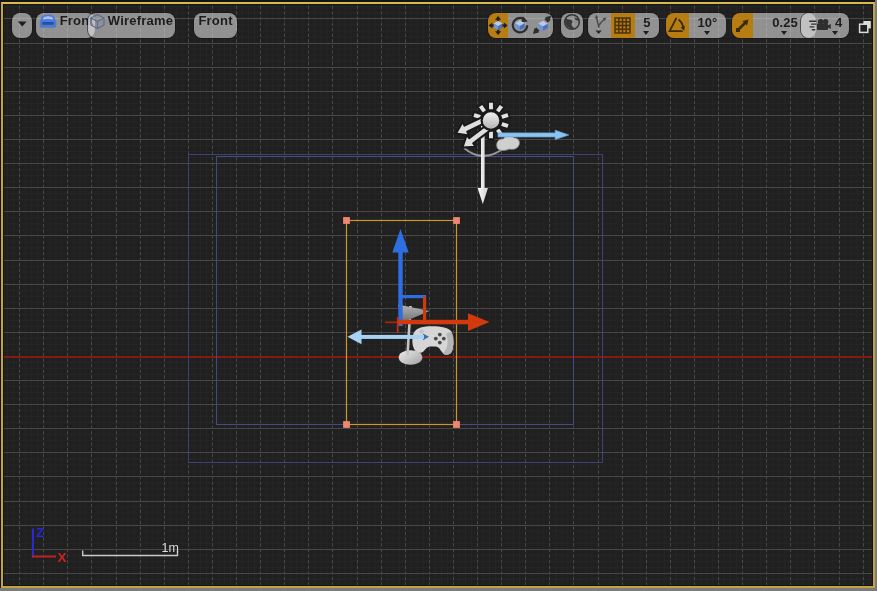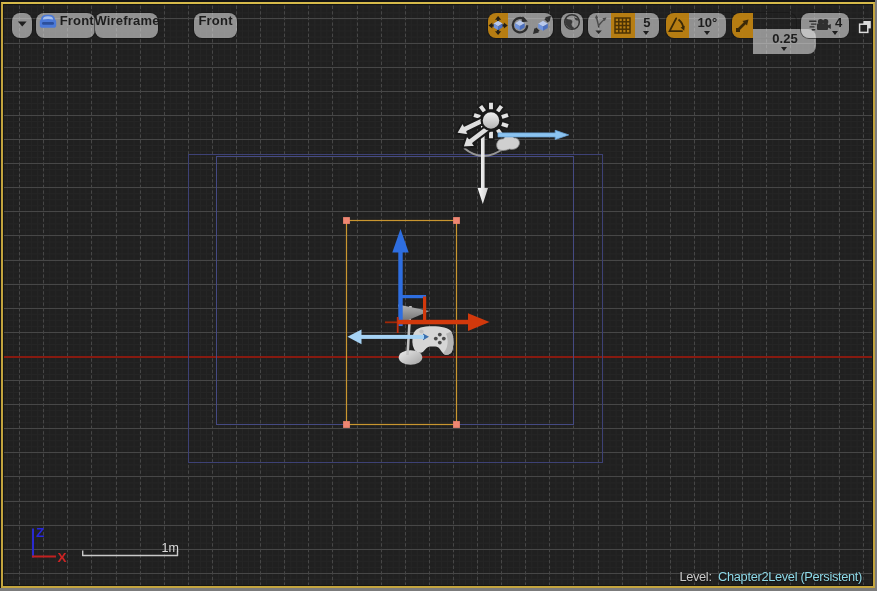--- a/index.html
+++ b/index.html
@@ -438,21 +438,21 @@
         </svg>
       </div>
 <div class="b" style="left:32.8px;width:58.9px;">
         <svg width="20" height="16" viewBox="0 0 20 16">
 <path d="M 3,6.5 C 3.4,3.2 5.5,1.8 10,1.8 C 14.5,1.8 16.6,3.2 17,6.5 C 17.8,7 18.2,7.8 18.2,9 L 18.2,12.5 C 18.2,14 17.2,14.8 15.5,14.8 L 4.5,14.8 C 2.8,14.8 1.8,14 1.8,12.5 L 1.8,9 C 1.8,7.8 2.2,7 3,6.5 Z" fill="#4b79d8"></path>
 <path d="M 4.8,6.4 C 5.1,4.3 6.4,3.3 10,3.3 C 13.6,3.3 14.9,4.3 15.2,6.4 C 12,5.7 8,5.7 4.8,6.4 Z" fill="#a6bfec"></path>
 <rect x="4" y="9" width="12" height="2.8" rx="1.4" fill="#2c4f9c"></rect>
 </svg>
         <span class="t">Front</span>
       </div>
-<div class="b" style="left:91px;width:63px;">
+<div class="b" style="left:84px;width:87px;">
         <svg width="17" height="17" viewBox="0 0 17 17">
 <g fill="none" stroke="#5b6d94" stroke-width="1.2">
 <polygon points="8.5,1.5 15,5 15,12 8.5,15.5 2,12 2,5"></polygon>
 <polyline points="2,5 8.5,8.5 15,5"></polyline>
 <line x1="8.5" y1="8.5" x2="8.5" y2="15.5"></line>
 </g>
         </svg>
         <span class="t">Wireframe</span>
       </div>
 <div class="b" style="left:190.2px;width:43.8px;">
@@ -568,21 +568,21 @@
         </div>
 </div>
 <div class="grp" style="left:728.4px;width:64.2px;">
   <div class="seg or" style="left:0;width:21.6px;border-radius:8px 0 0 8px;">
           <svg width="19" height="19" viewBox="0 0 19 19">
 <line x1="5" y1="14" x2="13" y2="6" stroke="#3b2a08" stroke-width="2.6"></line>
 <polygon points="15.5,3.5 9.5,5 14,9.5" fill="#3b2a08"></polygon>
 <rect x="3" y="12" width="4" height="4" fill="#3b2a08"></rect>
 </svg>
         </div>
-  <div class="seg" style="left:21.6px;width:63px;border-radius:0 8px 8px 0;margin-top:16px;">
+  <div class="seg" style="left:21.6px;width:63px;border-radius:0 8px 8px 0;">
           <span class="n">0.25</span>
           <span class="dd"></span>
         </div>
 </div>
 <div class="grp" style="left:797.8px;width:47.6px;">
   <div class="seg" style="left:0;width:47.6px;border-radius:8px;">
           <svg width="23" height="16" viewBox="0 0 23 16">
 <g fill="#2f2f2f">
 <circle cx="12.6" cy="4.7" r="2.7"></circle>
               <circle cx="17.6" cy="4.7" r="2.7"></circle>
@@ -596,15 +596,14 @@
           </svg>
           <span class="n" style="margin-left:4px;">4</span>
           <span class="dd" style="left:72%;"></span>
         </div>
 </div>
 <div style="position:absolute;left:854.5px;top:15.5px;"><svg width="14" height="14" viewBox="0 0 14 14">
 <rect x="5.4" y="1.0" width="7.4" height="7.4" fill="#dcdcdc"></rect>
 <rect x="1.6" y="4.2" width="8.2" height="8.2" fill="#202020" stroke="#dcdcdc" stroke-width="1.5"></rect>
 </svg></div>
 
-  <div id="lvl">Level:&nbsp; <b>Chapter2Level (Persistent)</b></div>
  </div>
 </div>
 
 </body></html>

